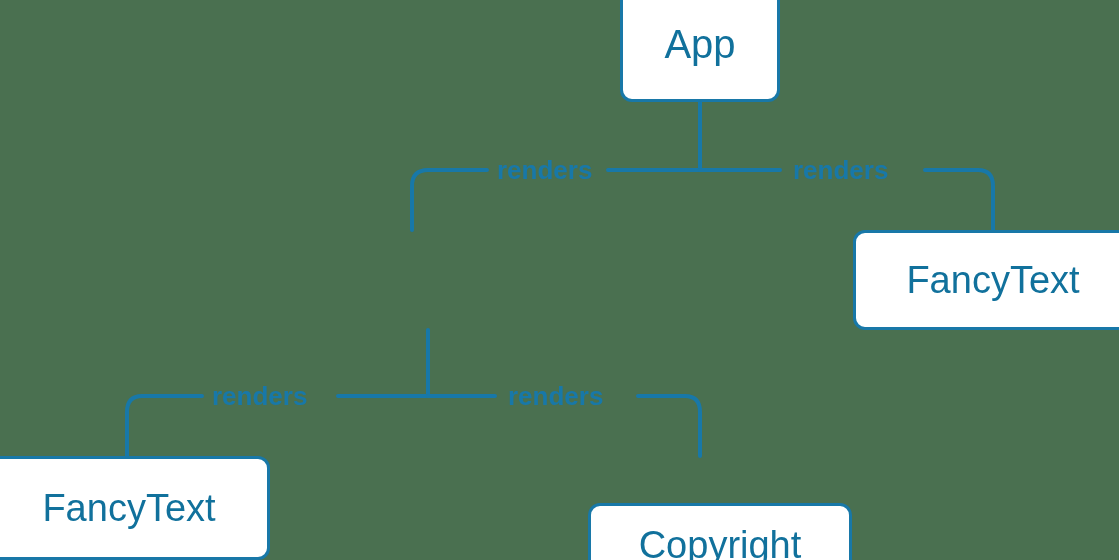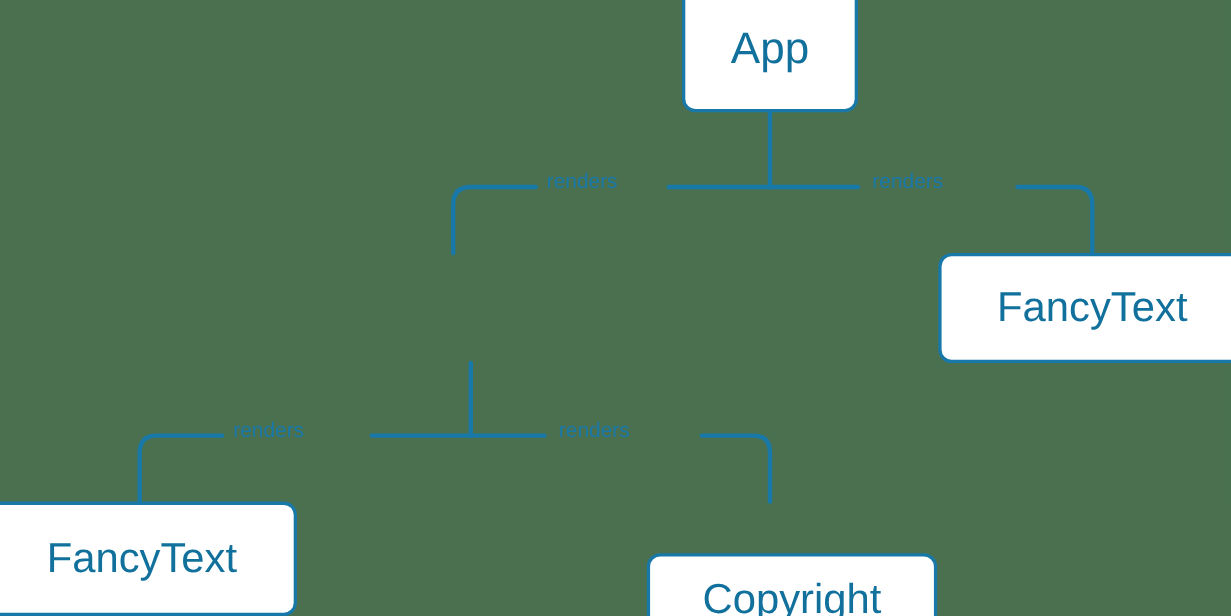--- a/index.html
+++ b/index.html
@@ -69,22 +69,22 @@
   .node-copyright {
     left: 588px;
     top: 456px;
     width: 264px;
     height: 84px;
     margin-top: 47px;
   }
   .edge-label {
     position: absolute;
     color: #1878a8;
-    font-size: 19px;
-    font-weight: 400;
+    font-size: 26px;
+    font-weight: 700;
     white-space: nowrap;
     background: transparent;
     letter-spacing: 0px;
   }
   .lbl-r1-left  { left: 497px;  top: 155px; }
   .lbl-r1-right { left: 793px;  top: 155px; }
   .lbl-r2-left  { left: 212px;  top: 381px; }
   .lbl-r2-right { left: 508px;  top: 381px; }
 </style>
 </head>

